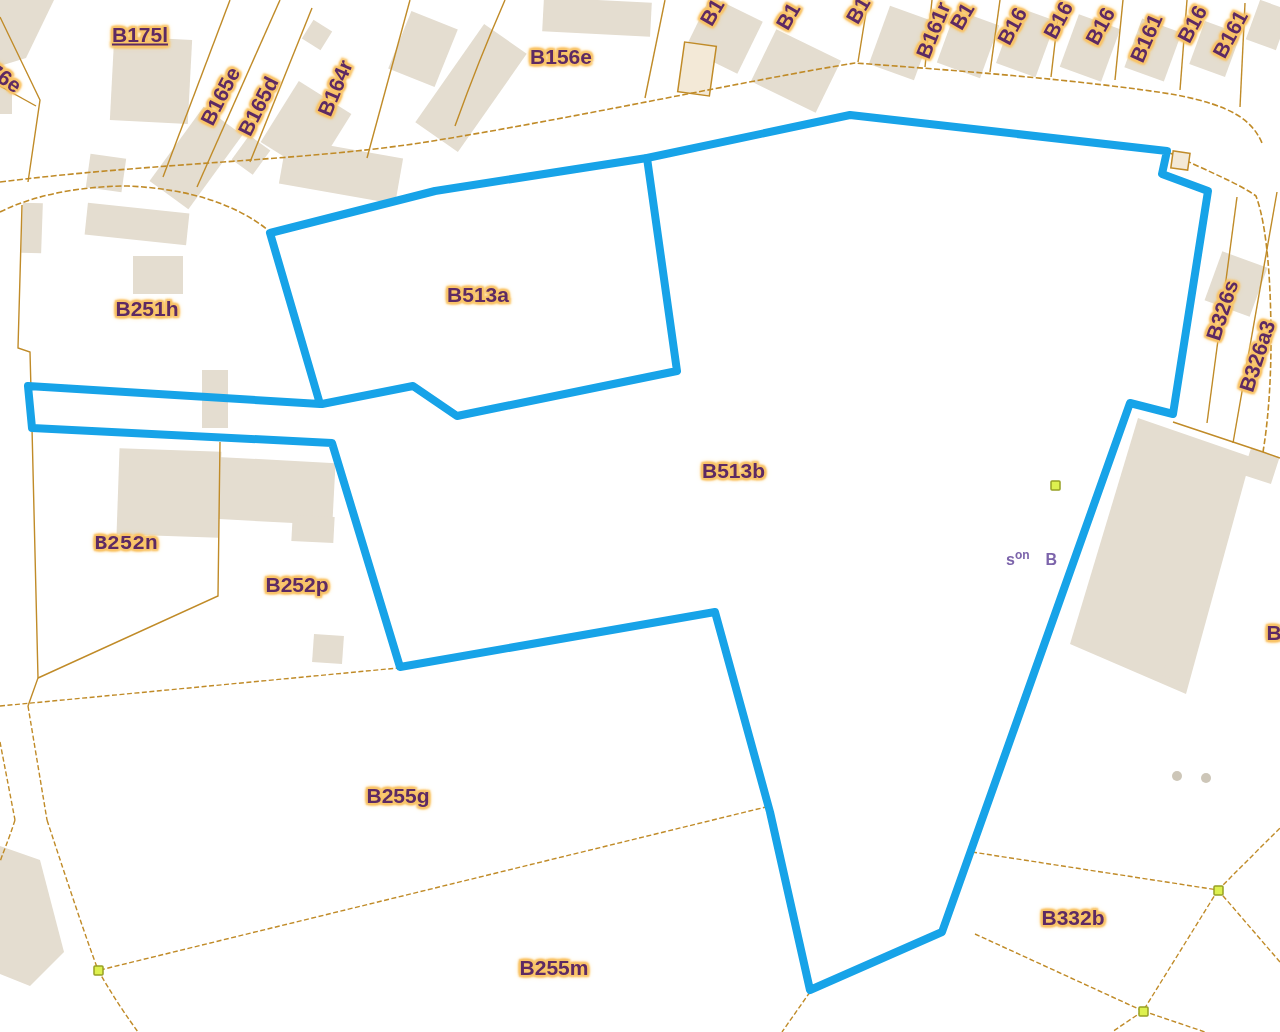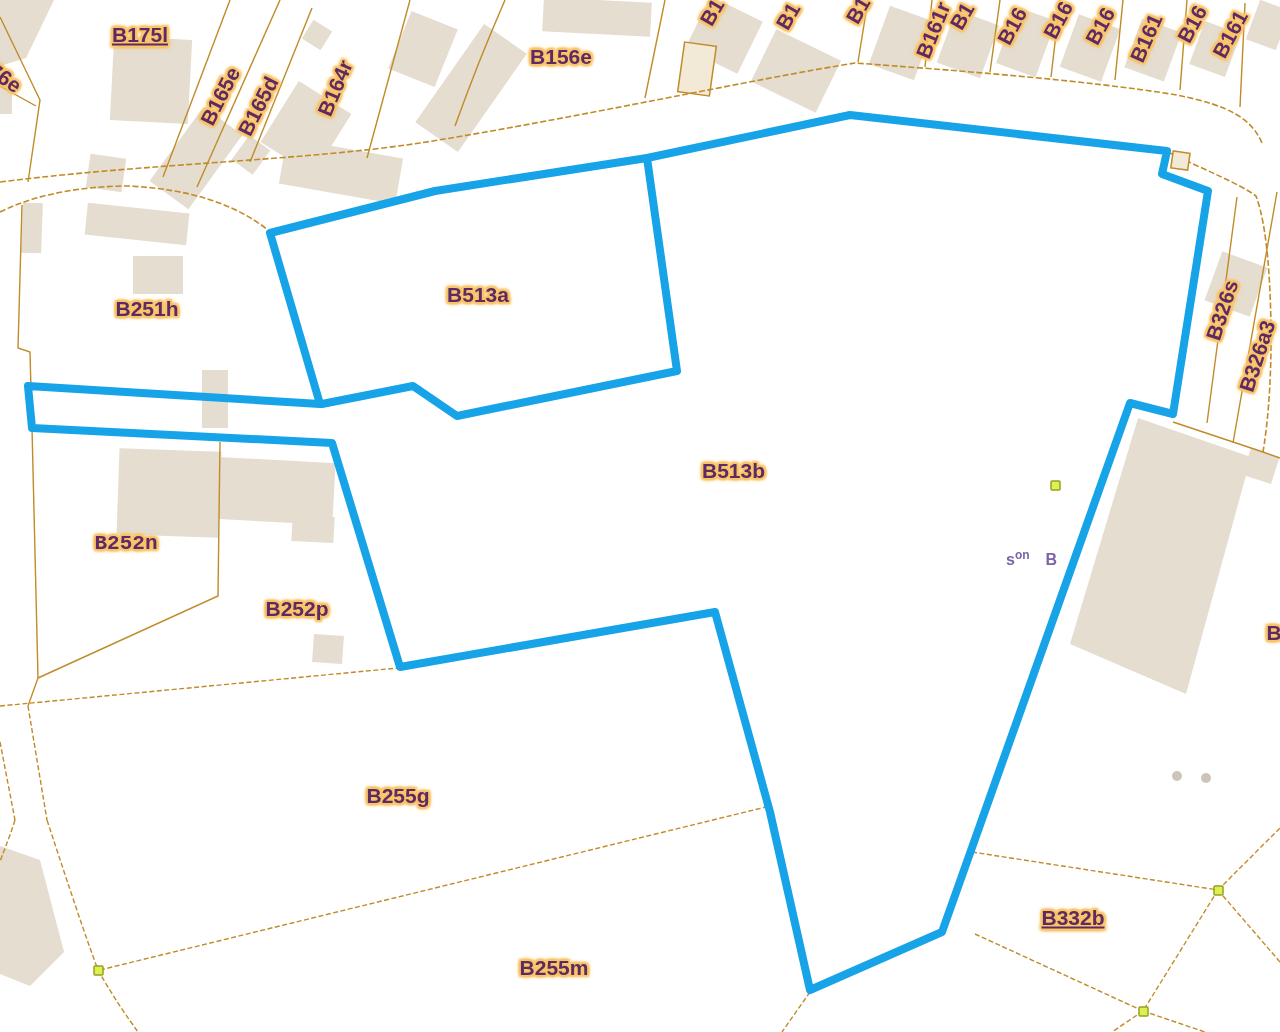--- a/index.html
+++ b/index.html
@@ -154,26 +154,26 @@
   </svg>
 
   <div class="lbl" style="left:-6px;top:70px;--r:35deg">B176e</div>
   <div class="lbl" style="left:140px;top:34px;text-decoration:underline;">B175l</div>
   <div class="lbl" style="left:220px;top:96px;--r:-63deg">B165e</div>
   <div class="lbl" style="left:258px;top:106px;--r:-63deg">B165d</div>
   <div class="lbl" style="left:335px;top:88px;--r:-67deg">B164r</div>
   <div class="lbl" style="left:561px;top:56px;">B156e</div>
   <div class="lbl" style="left:147px;top:308px;">B251h</div>
   <div class="lbl" style="left:126px;top:543px;font-family:Liberation Mono, monospace;">B252n</div>
-  <div class="lbl" style="left:297px;top:608px;">B252p</div>
+  <div class="lbl" style="left:297px;top:584px;">B252p</div>
   <div class="lbl" style="left:478px;top:294px;text-align:right;">B513a</div>
   <div class="lbl" style="left:721px;top:470px;padding-left:25px;">B513b</div>
   <div class="lbl" style="left:398px;top:787px;margin-top:8px;">B255g</div>
   <div class="lbl" style="left:554px;top:967px;text-align:right;">B255m</div>
-  <div class="lbl" style="left:1073px;top:917px;text-decoration:underline;">B332b</div>
+  <div class="lbl" style="left:1073px;top:917px;">B332b</div>
   <div class="lbl" style="left:1222px;top:310px;--r:-72deg">B326s</div>
   <div class="lbl" style="left:1257px;top:356px;--r:-72deg">B326a3</div>
   <div class="lbl" style="left:1274px;top:632px;">B</div>
 
   <div class="lbl" style="left:712px;top:12px;--r:-60deg">B1</div>
   <div class="lbl" style="left:788px;top:16px;--r:-60deg">B1</div>
   <div class="lbl" style="left:858px;top:10px;--r:-60deg">B1</div>
   <div class="lbl" style="left:933px;top:30px;--r:-68deg">B161r</div>
   <div class="lbl" style="left:962px;top:16px;--r:-60deg">B1</div>
   <div class="lbl" style="left:1012px;top:26px;--r:-62deg">B16</div>

